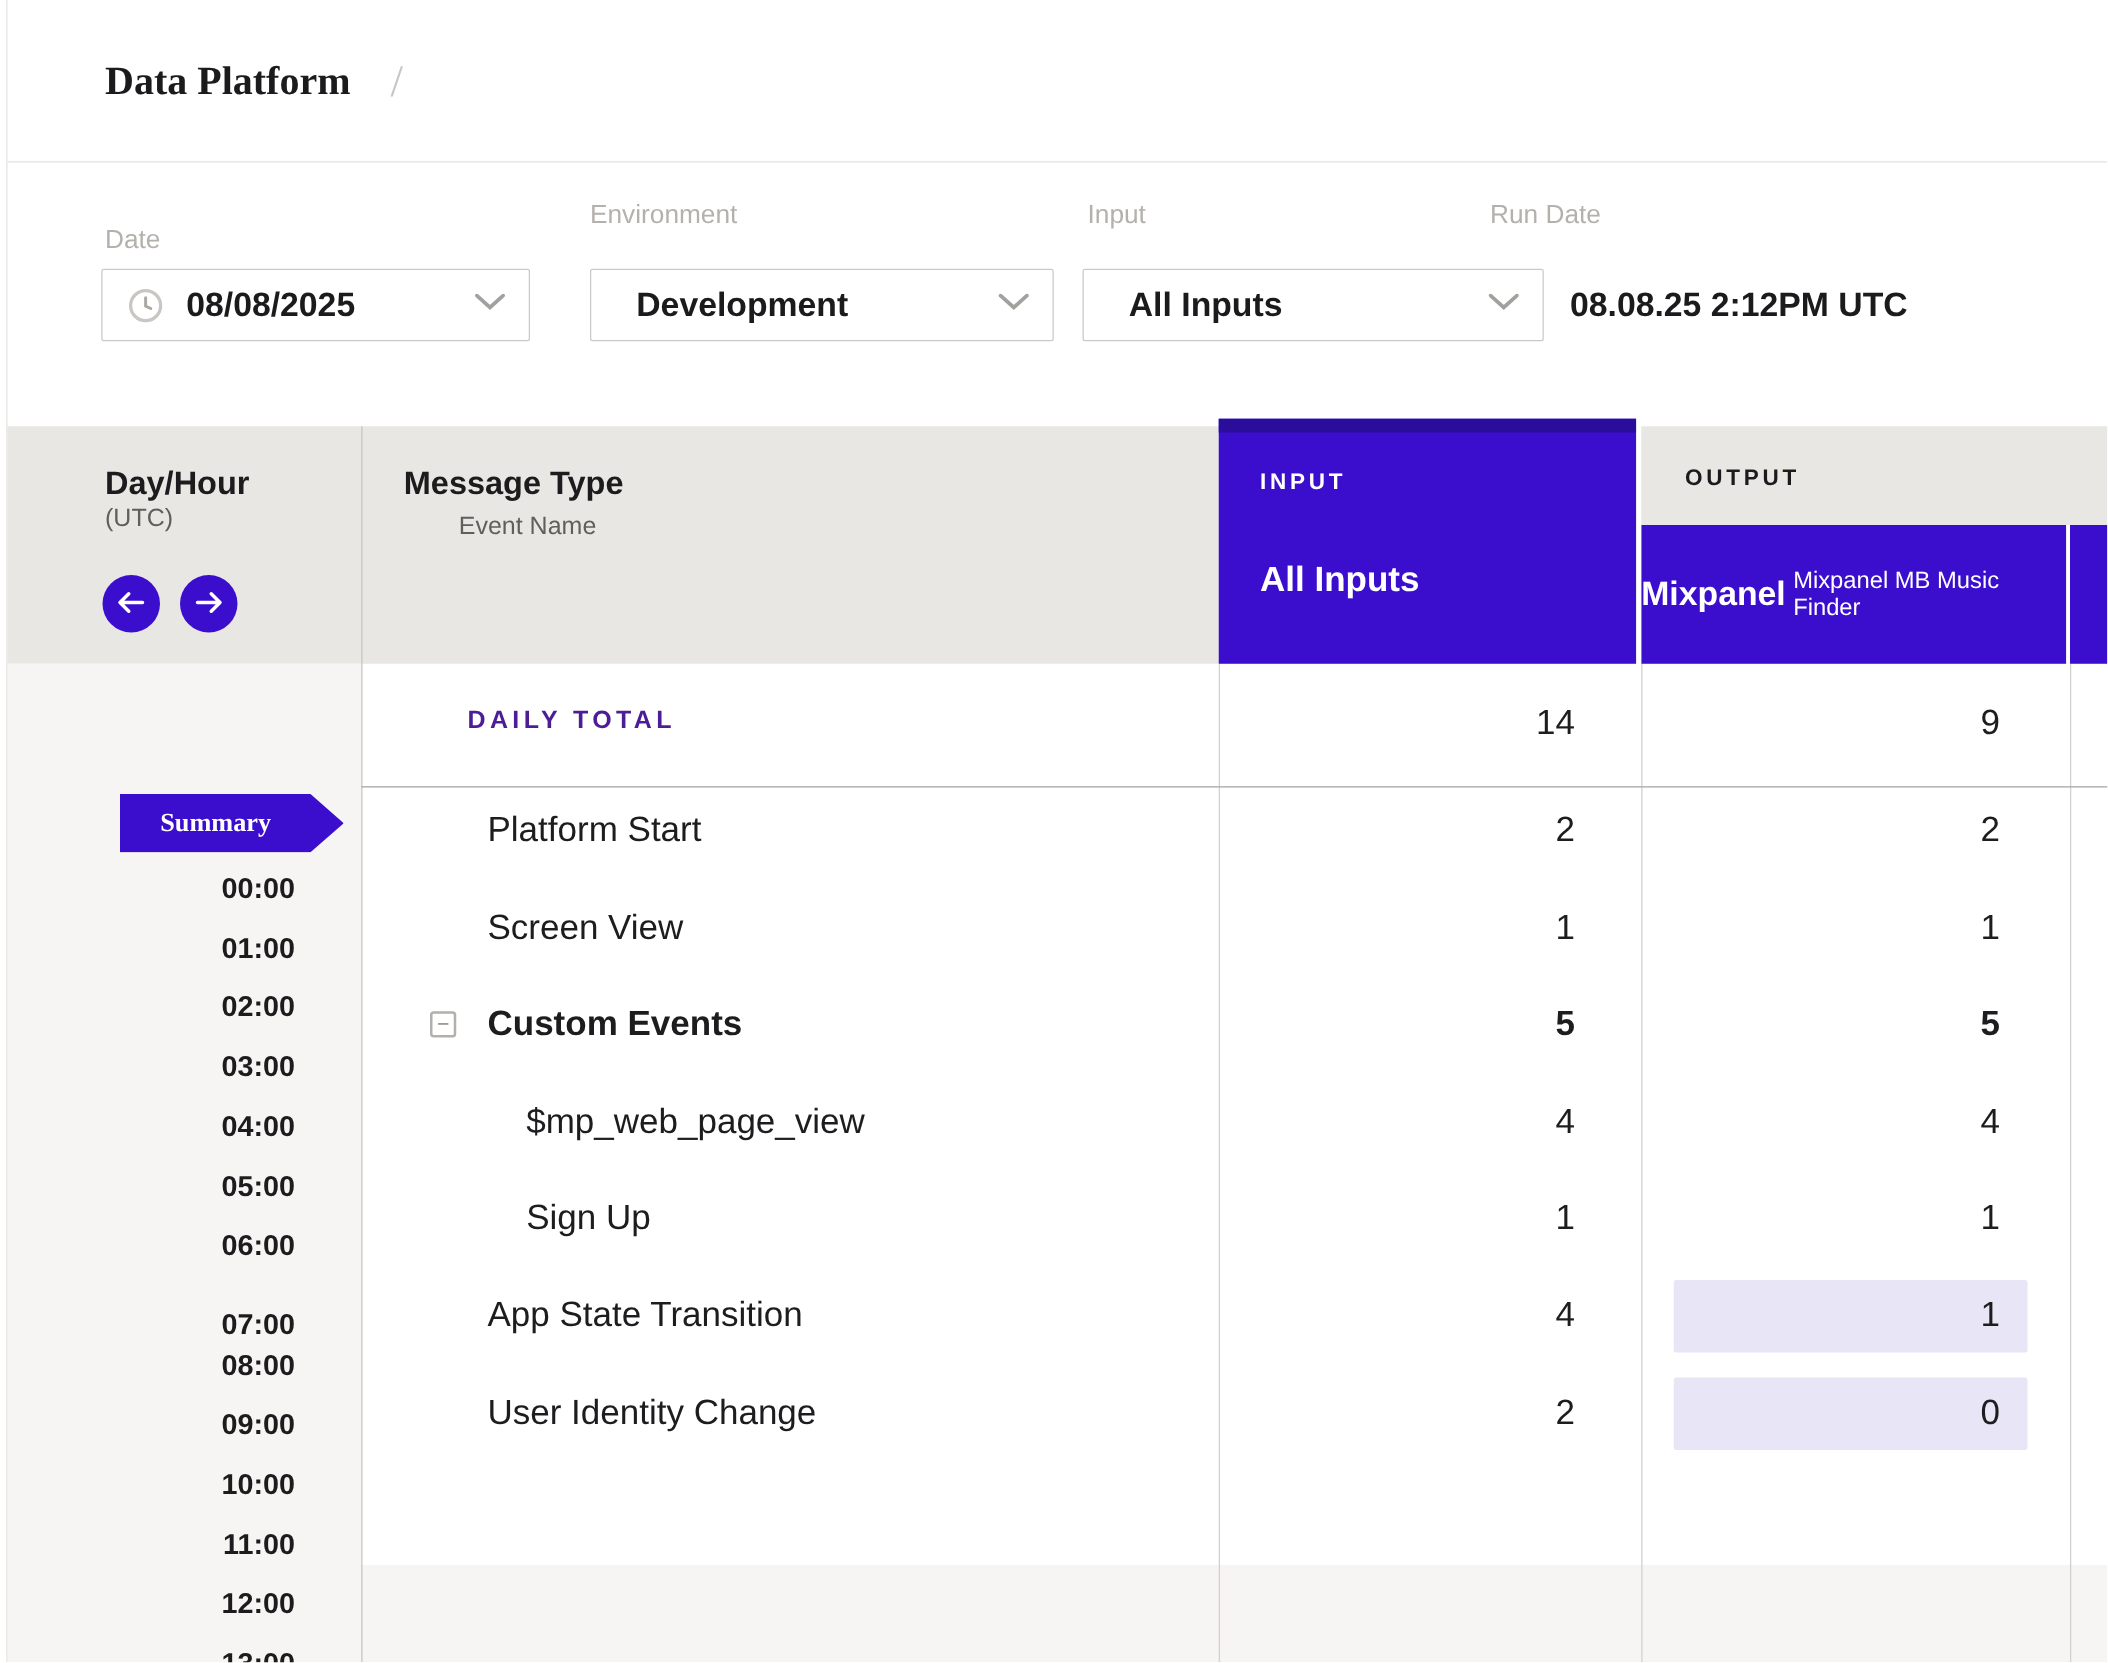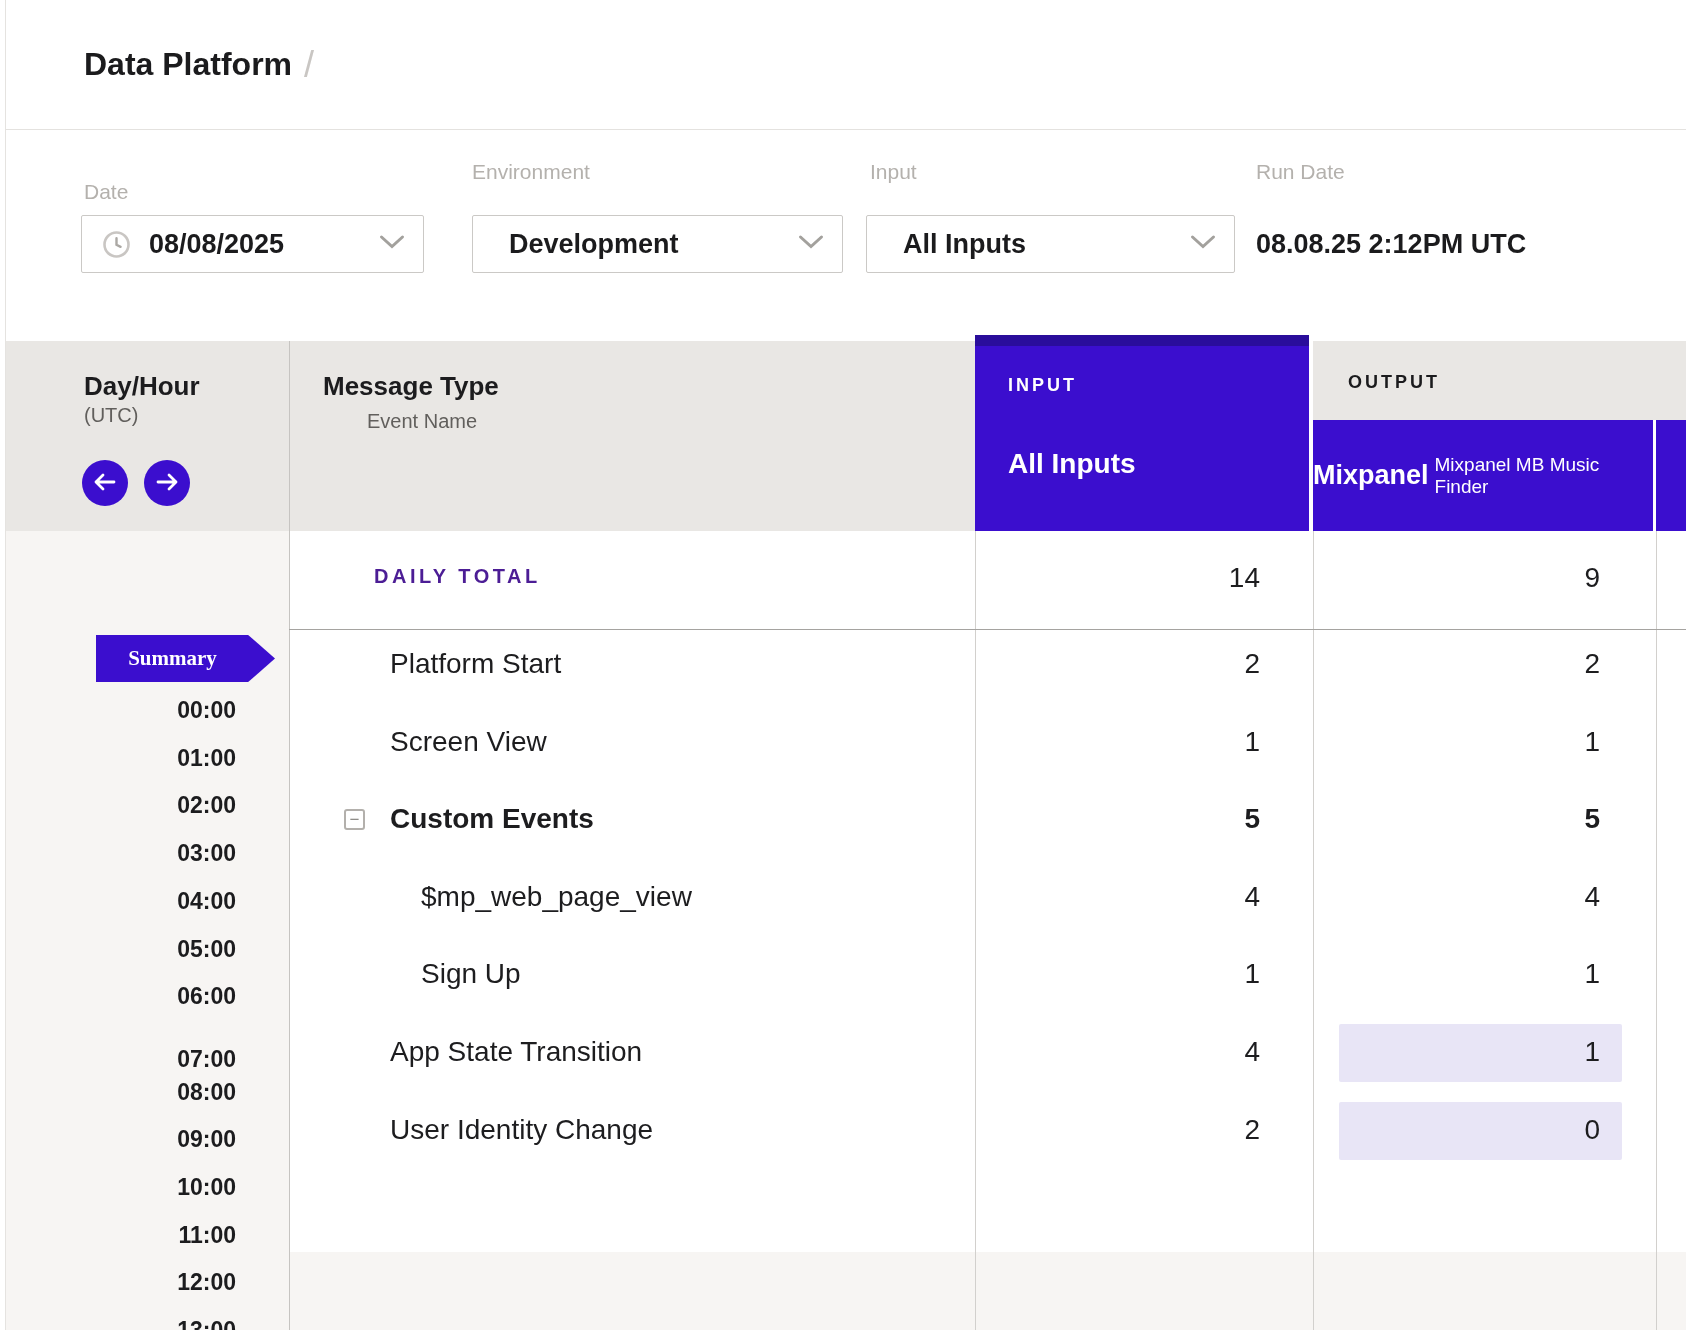--- a/index.html
+++ b/index.html
@@ -5,22 +5,22 @@
   html,body{margin:0;padding:0;background:#fff;}
   #screen{
     position:relative;width:1686px;height:1330px;overflow:hidden;background:#ffffff;
     font-family:"Liberation Sans","DejaVu Sans",sans-serif;color:#1c1c1e;
   }
   .abs{position:absolute;}
   
   #edge-line{left:5px;top:0;width:1px;height:1330px;background:#e5e3e0;z-index:40;}
   
   #header{left:6px;top:0;width:1680px;height:129px;background:#fff;border-bottom:1px solid #e4e2df;z-index:5;}
-  #breadcrumb{position:absolute;left:78px;top:0;height:129px;display:flex;align-items:center;gap:12px;
-    font-size:32px;font-weight:700;color:#1b1b1d;}
+  #breadcrumb{position:absolute;left:78px;top:0;height:129px;display:flex;align-items:center;gap:32px;
+    font-size:32px;font-weight:700;color:#1b1b1d;font-family:Liberation Serif, serif;}
   #breadcrumb .slash{color:#c9c6c3;font-weight:400;font-size:36px;}
   
   .filter-label{position:absolute;top:160px;font-size:21px;color:#b4b1ad;z-index:6;}
   .select-box{position:absolute;top:215px;height:58px;background:#fff;border:1px solid #cbc9c6;border-radius:2px;
     display:flex;align-items:center;box-sizing:border-box;z-index:6;cursor:pointer;}
   .select-text{font-size:27px;font-weight:700;color:#1b1b1d;}
   .chevron{position:absolute;right:18px;top:50%;transform:translateY(-50%);}
   #run-date-value{left:1256px;top:215px;height:58px;display:flex;align-items:center;
     font-size:27px;font-weight:700;color:#1b1b1d;z-index:6;}
   
@@ -83,21 +83,21 @@
   <div class="abs" id="header">
     <div id="breadcrumb">
       <span>Data Platform</span>
       <span class="slash">/</span>
     </div>
   </div>
 
   <div class="abs filter-label" style="left:84px;margin-top:20px;">Date</div>
   <div class="abs filter-label" style="left:472px;">Environment</div>
   <div class="abs filter-label" style="left:870px;">Input</div>
-  <div class="abs filter-label" style="left:1256px;">Run Date</div>
+  <div class="abs filter-label" style="left:1192px;">Run Date</div>
 
   <div class="select-box" style="left:81px;width:343px;">
     <span style="margin-left:20px;display:flex;">
       <svg width="29" height="29" viewBox="0 0 29 29">
         <circle cx="14.5" cy="14.5" r="12" fill="none" stroke="#c9c6c3" stroke-width="2.6"></circle>
         <path d="M14.5 8.2 V14.8 L18.6 16.8" fill="none" stroke="#aba8a4" stroke-width="2.4" stroke-linecap="round"></path>
       </svg>
     </span>
     <span class="select-text" style="margin-left:18px;">08/08/2025</span>
     <span class="chevron">

